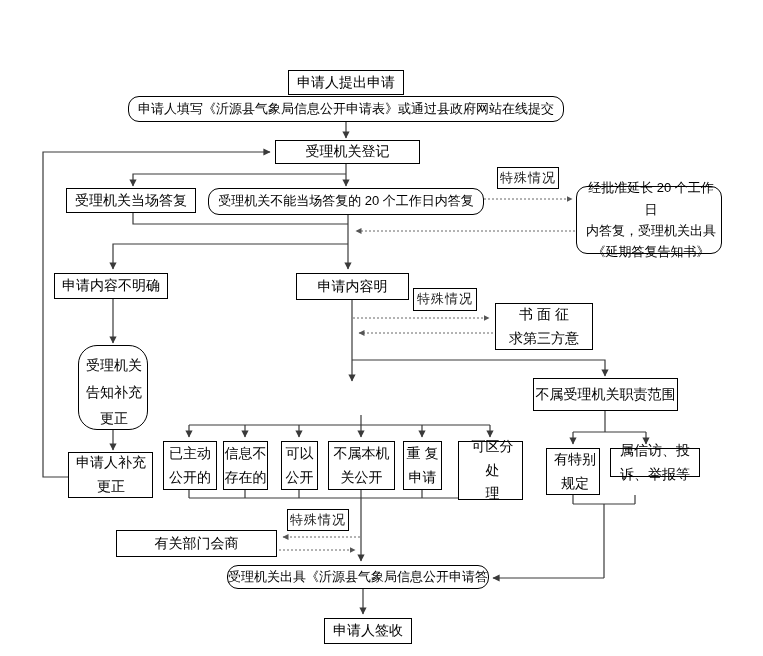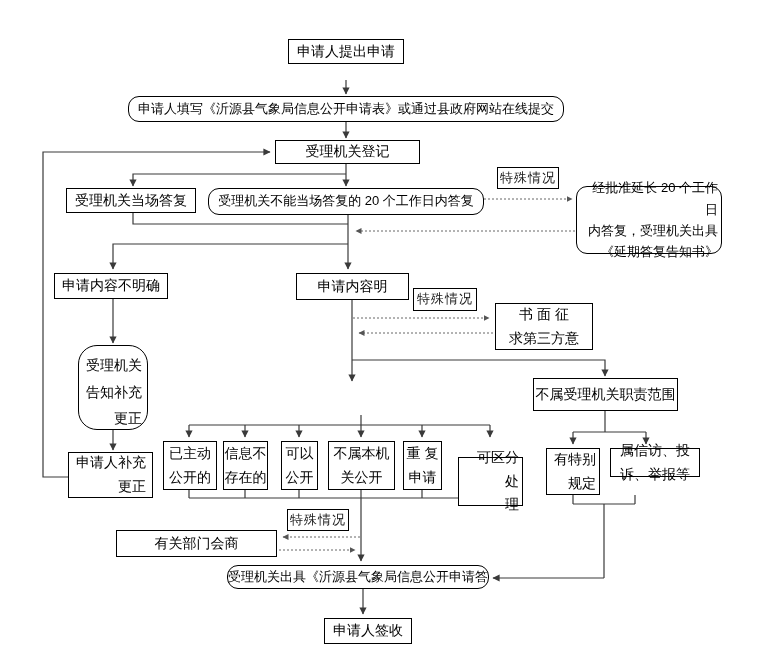--- a/index.html
+++ b/index.html
@@ -24,21 +24,21 @@
     line-height: 1.55;
     display: flex;
     align-items: center;
     justify-content: center;
     text-align: center;
     white-space: pre-line;
   }
   .nowrap { white-space: nowrap; }
   .dense { font-size: 13px; border-radius: 11px; }
   .lbl { font-size: 13px; letter-spacing: 1px; color: #1a1a1a; text-align: center; }
-  .leftal { justify-content: flex-start; text-align: right; padding-left: 7px; padding-right: 3px; }
+  .leftal { justify-content: flex-start; text-align: center; padding-left: 7px; padding-right: 3px; }
   .lh-tall { line-height: 1.9; border-radius: 19px; }
   .lh-med { line-height: 1.7; }
 </style>
 </head>
 <body>
 
 <div class="canvas">
 
   <svg class="connectors" width="763" height="656" viewBox="0 0 763 656">
     <defs>
@@ -106,21 +106,21 @@
     <path class="d" d="M484,199 H572" marker-end="url(#ahd)"></path>
     <path class="d" d="M575,231 H356" marker-end="url(#ahd)"></path>
 
     <path class="d" d="M353,318 H489" marker-end="url(#ahd)"></path>
     <path class="d" d="M493,333 H359" marker-end="url(#ahd)"></path>
 
     <path class="d" d="M360,537 H283" marker-end="url(#ahd)"></path>
     <path class="d" d="M279,550 H355" marker-end="url(#ahd)"></path>
   </svg>
 
-  <div class="node nowrap" style="left:288px;top:39px;width:116px;height:25px">申请人提出申请</div>
+  <div class="node nowrap" style="left:288px;top:70px;width:116px;height:25px">申请人提出申请</div>
 
   <div class="node nowrap dense" style="left:128px;top:96px;width:436px;height:26px">申请人填写《沂源县气象局信息公开申请表》或通过县政府网站在线提交</div>
 
   <div class="node nowrap" style="left:275px;top:140px;width:145px;height:24px">受理机关登记</div>
 
   <div class="node nowrap" style="left:66px;top:188px;width:130px;height:25px">受理机关当场答复</div>
 
   <div class="node nowrap dense" style="left:208px;top:188px;width:276px;height:27px">受理机关不能当场答复的 20 个工作日内答复</div>
 
   <div class="node nowrap lbl" style="left:497px;top:167px;width:62px;height:22px">特殊情况</div>
@@ -156,21 +156,21 @@
 
   <div class="node lh-med" style="left:281px;top:441px;width:37px;height:49px">可以
 公开</div>
 
   <div class="node lh-med" style="left:328px;top:441px;width:67px;height:49px">不属本机
 关公开</div>
 
   <div class="node lh-med" style="left:403px;top:441px;width:39px;height:49px">重 复
 申请</div>
 
-  <div class="node leftal lh-med" style="left:458px;top:457px;width:65px;height:49px">可区分处
+  <div class="node leftal lh-med" style="left:458px;top:441px;width:65px;height:59px">可区分处
 理</div>
 
   <div class="node leftal lh-med" style="left:546px;top:448px;width:54px;height:47px">有特别
 规定</div>
 
   <div class="node lh-med" style="left:610px;top:448px;width:90px;height:29px">属信访、投
 诉、举报等</div>
 
   <div class="node nowrap lbl" style="left:287px;top:509px;width:62px;height:22px">特殊情况</div>
 

